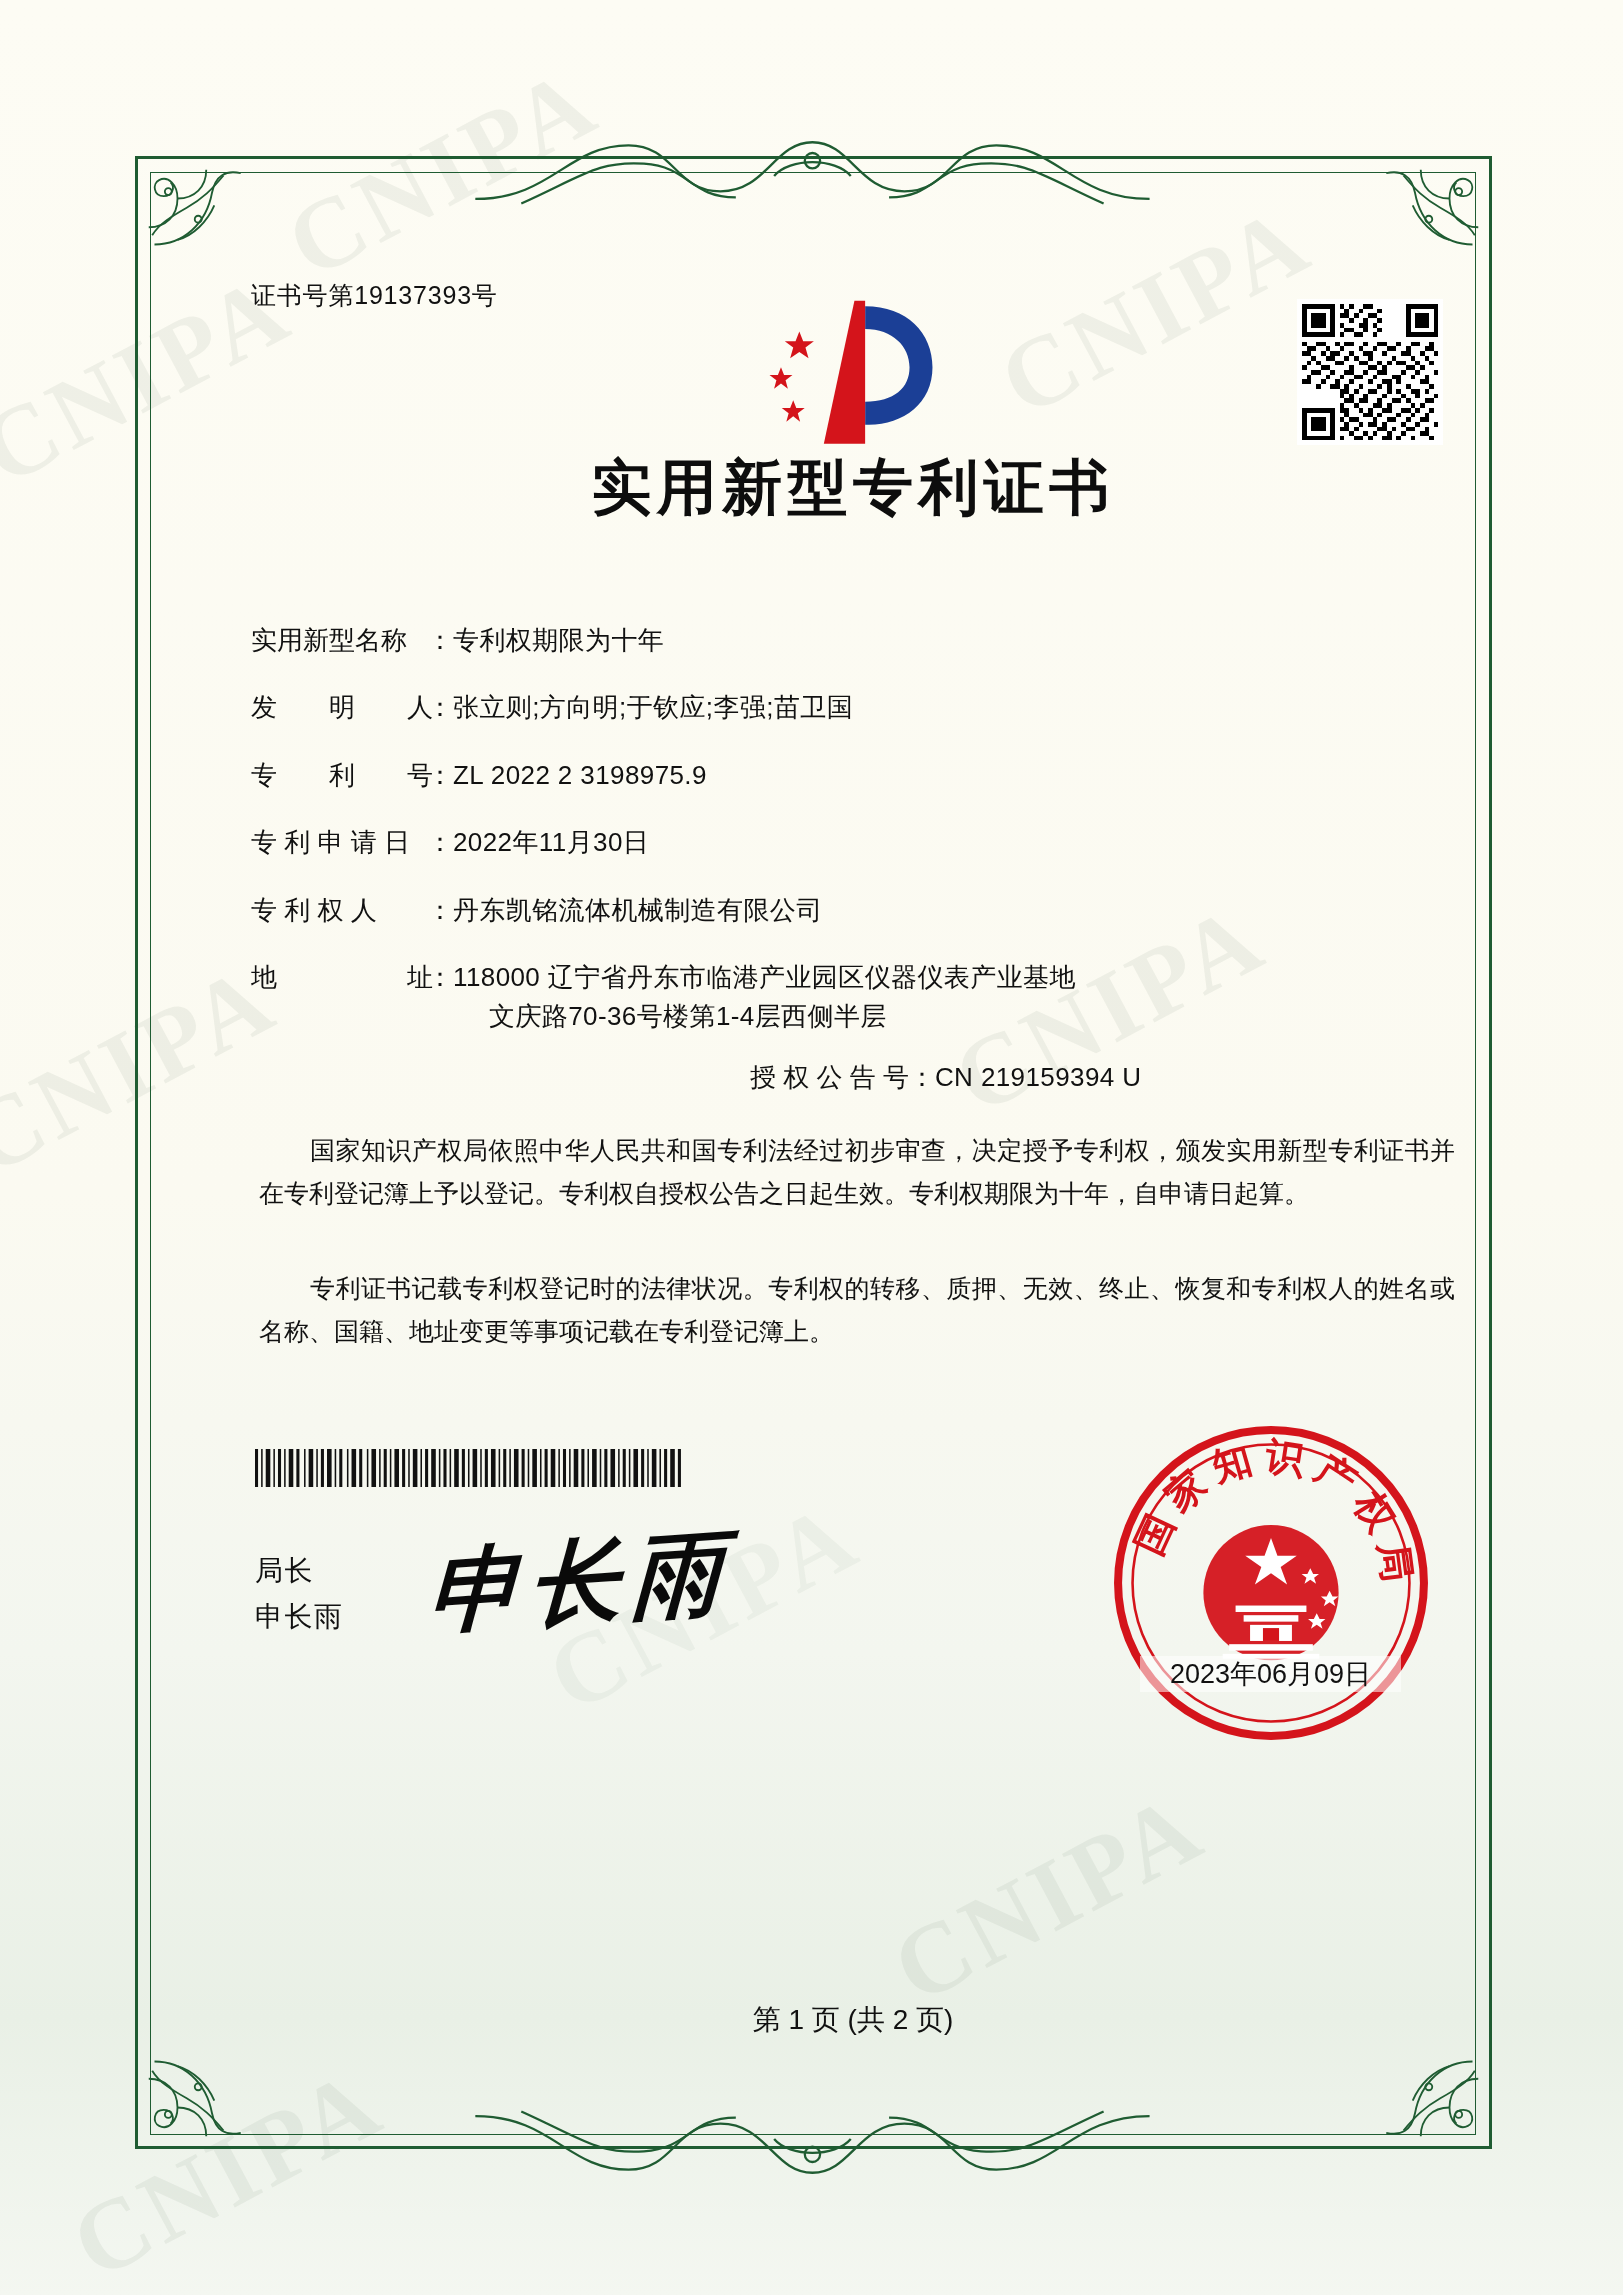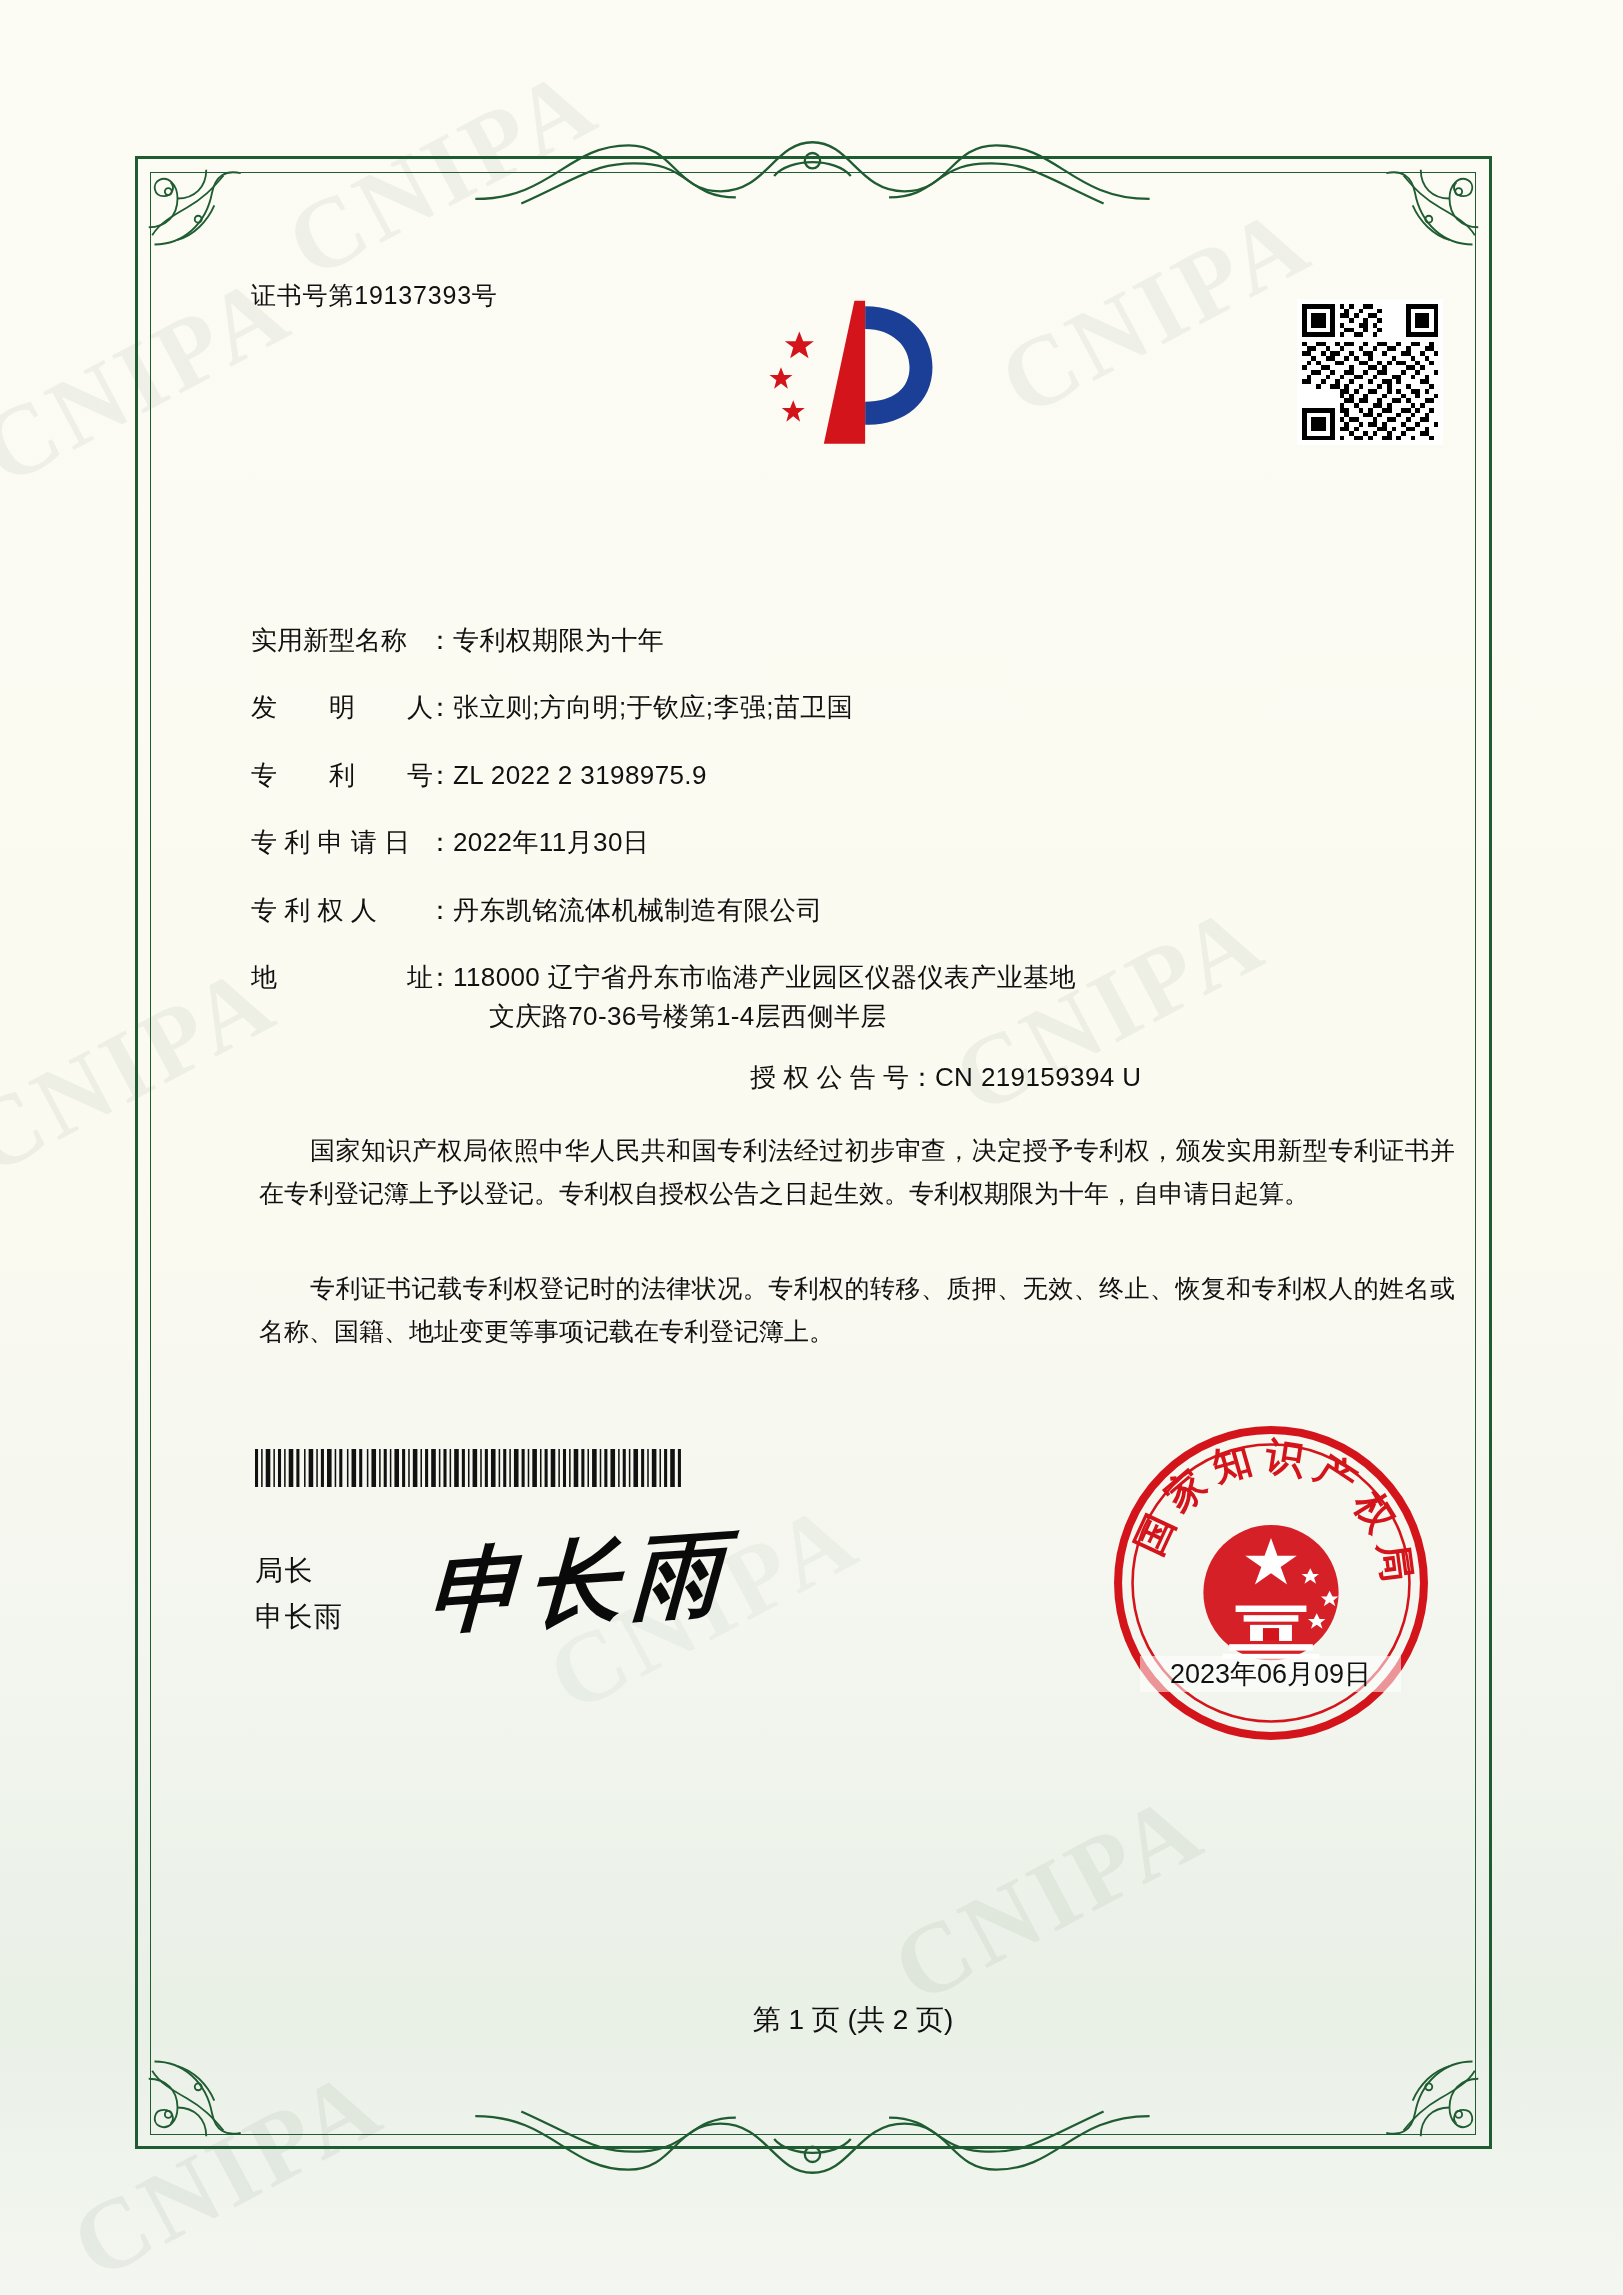--- a/index.html
+++ b/index.html
@@ -541,20 +541,21 @@
             <rect x="11" y="28" width="2" height="1"></rect>
             <rect x="14" y="28" width="1" height="1"></rect>
           <rect x="17" y="28" width="2" height="1"></rect>
             <rect x="20" y="28" width="1" height="1"></rect>
             <rect x="23" y="28" width="1" height="1"></rect>
           <rect x="27" y="28" width="1" height="1"></rect>
         </g>
       </svg>
     </div>
 
+    <div id="doc-title">实用新型专利证书</div>
 
     <div class="field" id="f-name">
       <span class="lbl">实用新型名称</span><span>：</span><span class="val">专利权期限为十年</span>
     </div>
 
     <div class="field" id="f-inv">
       <span class="lbl">发　　明　　人</span><span>：</span><span class="val">张立则;方向明;于钦应;李强;苗卫国</span>
     </div>
 
     <div class="field" id="f-pno">

